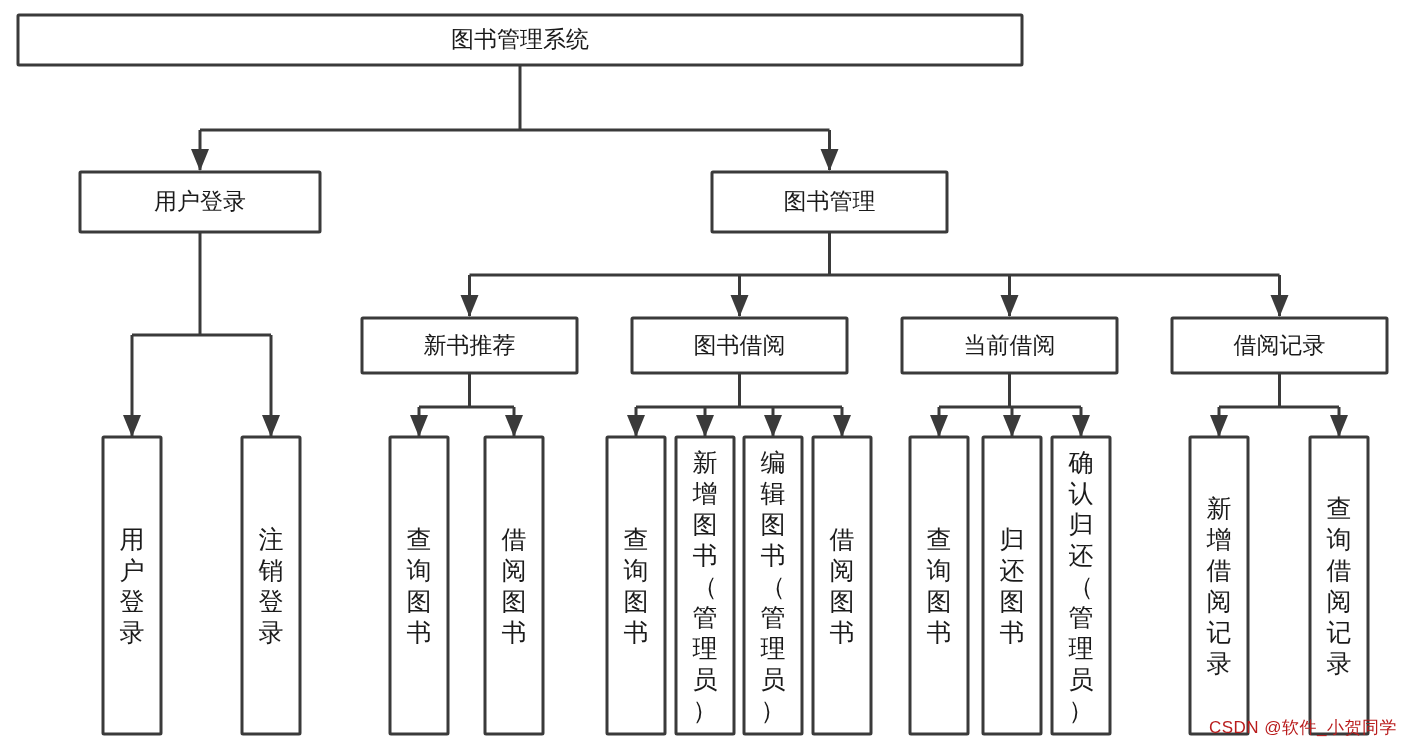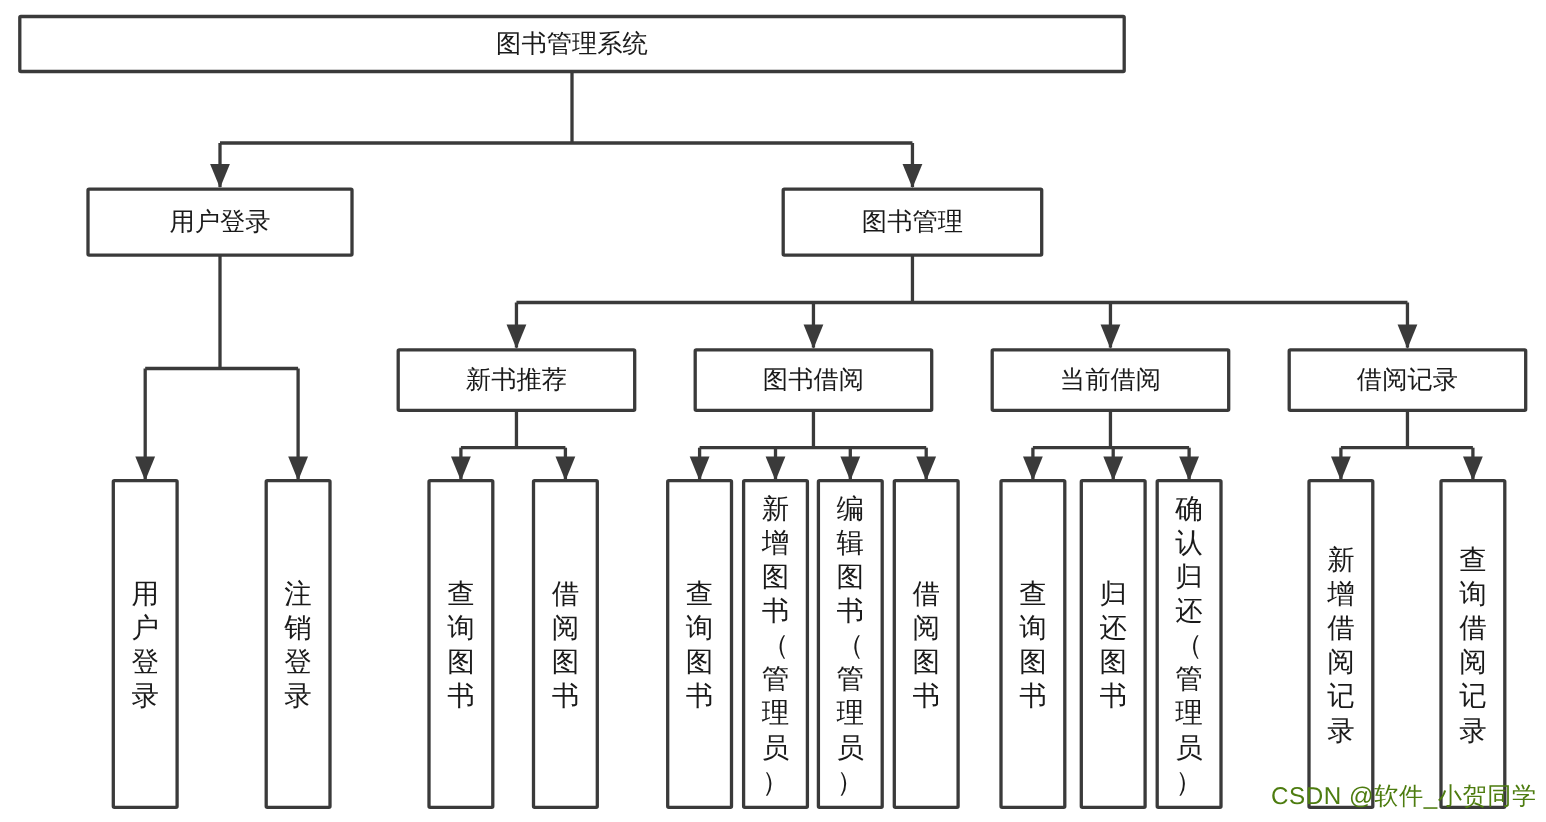--- a/index.html
+++ b/index.html
@@ -45,22 +45,22 @@
     font-family: "Liberation Sans", "DejaVu Sans", sans-serif;
     font-size: 25px;
     fill: #1a1a1a;
     text-anchor: middle;
   }
   .watermark {
     position: absolute;
     right: 8px;
     bottom: 8px;
     font-family: "Liberation Sans", "DejaVu Sans", sans-serif;
-    font-size: 22px;
-    color: #4d7c0f;
+    font-size: 17px;
+    color: #b91c1c;
     letter-spacing: 0.5px;
     white-space: nowrap;
   }
 </style>
 </head>
 <body>
 
 <svg id="diagram" viewBox="0 0 1405 747">
 
   <g id="connectors">

